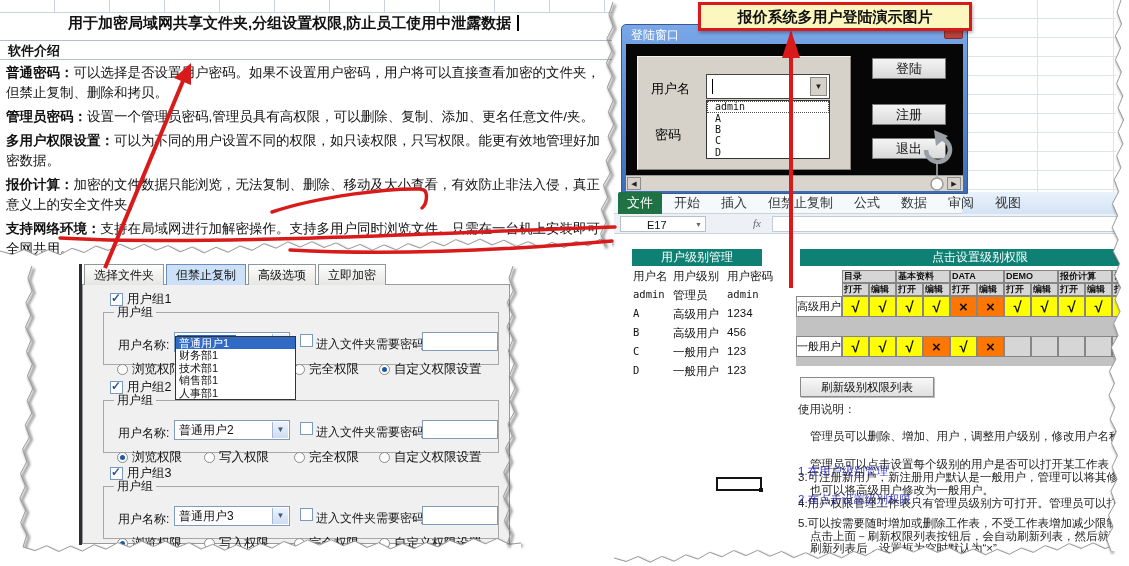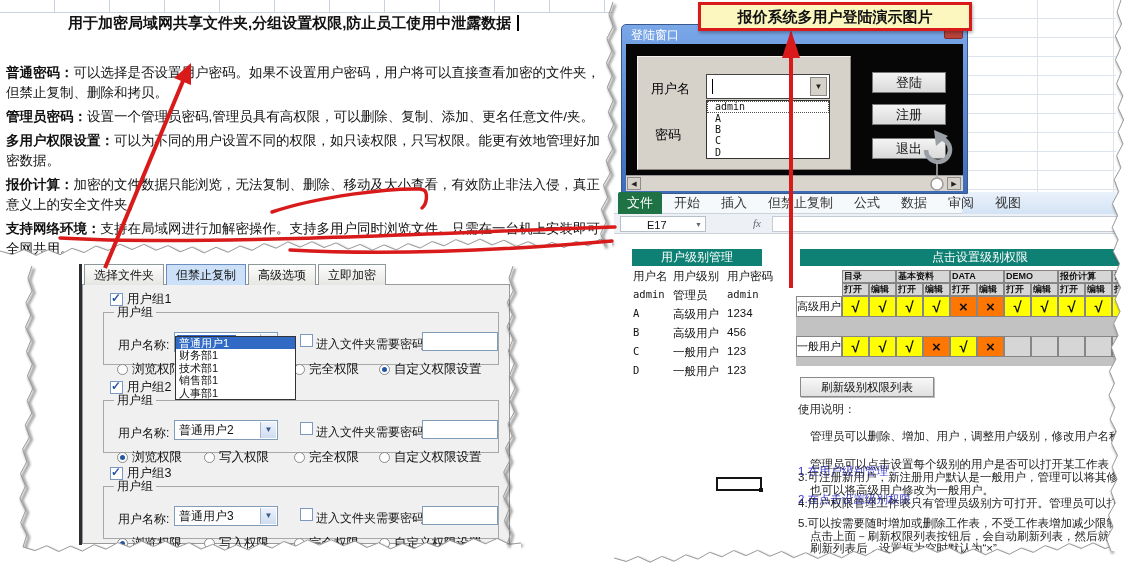--- a/index.html
+++ b/index.html
@@ -30,21 +30,21 @@
     padding:3px 9px;font-size:12px;line-height:14px;cursor:default;}
   .tab.active{background:#cce0f7;border-color:#6a8cc0;}
   #dlg-body{left:82px;top:284px;width:428px;height:260px;background:#f0f0f0;border:1px solid #9a9a9a;box-sizing:border-box;}
   .grp-cb{position:absolute;font-size:12.5px;display:flex;align-items:center;gap:4px;}
   .cb{display:inline-block;width:13px;height:13px;background:#fff;border:1px solid #7a98c0;position:relative;box-sizing:border-box;}
   .cb.on::after{content:"✓";position:absolute;left:0px;top:-3px;font-size:12px;font-weight:bold;color:#2456a8;}
   fieldset.fs{position:absolute;width:396px;height:61px;border:1px solid #a8a8a8;background:#f0f0f0;
     margin:0;padding:0;box-sizing:border-box;}
   fieldset.fs legend{font-size:12px;margin-left:10px;padding:0 3px;}
   .fs .lbl{position:absolute;font-size:12px;white-space:nowrap;}
-  .combo{position:absolute;width:104px;height:20px;background:#fff;border:1px solid #7f9db9;box-sizing:border-box;}
+  .combo{position:absolute;width:116px;height:20px;background:#fff;border:1px solid #7f9db9;box-sizing:border-box;}
   .combo-txt{position:absolute;left:2px;top:2px;font-size:12px;line-height:14px;padding:0 2px;white-space:nowrap;}
   .combo-txt.hl{background:#316ac5;color:#fff;}
   .combo-arrow{position:absolute;right:1px;top:1px;bottom:1px;width:15px;text-align:center;
     background:linear-gradient(#eef3fb,#cfdcf0);border-left:1px solid #9fb6d4;font-size:8px;line-height:16px;color:#38598c;}
   .txt{position:absolute;height:19px;background:#fff;border:1px solid #7f9db9;box-sizing:border-box;font-size:12px;padding:0 3px;}
   .radio-item{position:absolute;display:flex;align-items:center;gap:4px;font-size:12.5px;white-space:nowrap;}
   .radio{display:inline-block;width:11px;height:11px;border-radius:50%;border:1px solid #8a8a8a;background:#fff;position:relative;box-sizing:border-box;}
   .radio.on::after{content:"";position:absolute;left:2px;top:2px;width:5px;height:5px;border-radius:50%;background:#2456a8;}
   #droplist{left:175px;top:336px;width:121px;height:64px;background:#fff;border:1px solid #333;z-index:30;box-sizing:border-box;}
   .dd-item{font-size:11px;line-height:12.4px;padding-left:3px;white-space:nowrap;}
@@ -122,20 +122,21 @@
   
   #overlay{position:absolute;left:0;top:0;z-index:40;pointer-events:none;}
 </style>
 </head>
 <body>
 
 <div id="canvas">
 
   <div class="abs" id="tickrow"></div>
   <div class="abs" id="doc-title"><span>用于加密局域网共享文件夹,分组设置权限,防止员工使用中泄露数据</span><span class="cursor"></span></div>
+  <div class="abs" id="section-row">软件介绍</div>
   <div class="abs" id="paras">
     <p><b>普通密码：</b><span>可以选择是否设置用户密码。如果不设置用户密码，用户将可以直接查看加密的文件夹，但禁止复制、删除和拷贝。</span></p>
     <p><b>管理员密码：</b><span>设置一个管理员密码,管理员具有高权限，可以删除、复制、添加、更名任意文件/夹。</span></p>
     <p><b>多用户权限设置：</b><span>可以为不同的用户设置不同的权限，如只读权限，只写权限。能更有效地管理好加密数据。</span></p>
     <p><b>报价计算：</b><span>加密的文件数据只能浏览，无法复制、删除、移动及大小查看，有效防止非法入侵，真正意义上的安全文件夹。</span></p>
     <p><b>支持网络环境：</b><span>支持在局域网进行加解密操作。支持多用户同时浏览文件。只需在一台机上安装即可全网共用。</span></p>
   </div>
 
   <div class="abs" id="dlg-leftbar"></div>
   <div class="abs" id="tabbar">
@@ -368,21 +369,21 @@
     <span id="login-combo-btn">▼</span>
   </div>
   <div class="abs" id="login-list">
     <div class="llitem focus">admin</div>
     <div class="llitem">A</div>
     <div class="llitem">B</div>
     <div class="llitem">C</div>
     <div class="llitem">D</div>
   </div>
   <span class="abs login-lbl" style="left:655px;top:126px;">密码</span>
-  <div class="abs login-btn" style="top:72px;">登陆</div>
+  <div class="abs login-btn" style="top:58px;">登陆</div>
   <div class="abs login-btn" style="top:104px;">注册</div>
   <div class="abs login-btn" style="top:138px;">退出</div>
   <div class="abs" id="login-scroll"></div>
   <div class="abs scr-btn" style="left:627px;">◀</div>
   <div class="abs scr-btn" style="left:947px;">▶</div>
 
   <svg id="overlay" width="1129" height="566" viewBox="0 0 1129 566">
     <defs>
       <filter id="tearblur" x="-30%" y="-30%" width="160%" height="160%">
         <feGaussianBlur stdDeviation="1.2"></feGaussianBlur>

